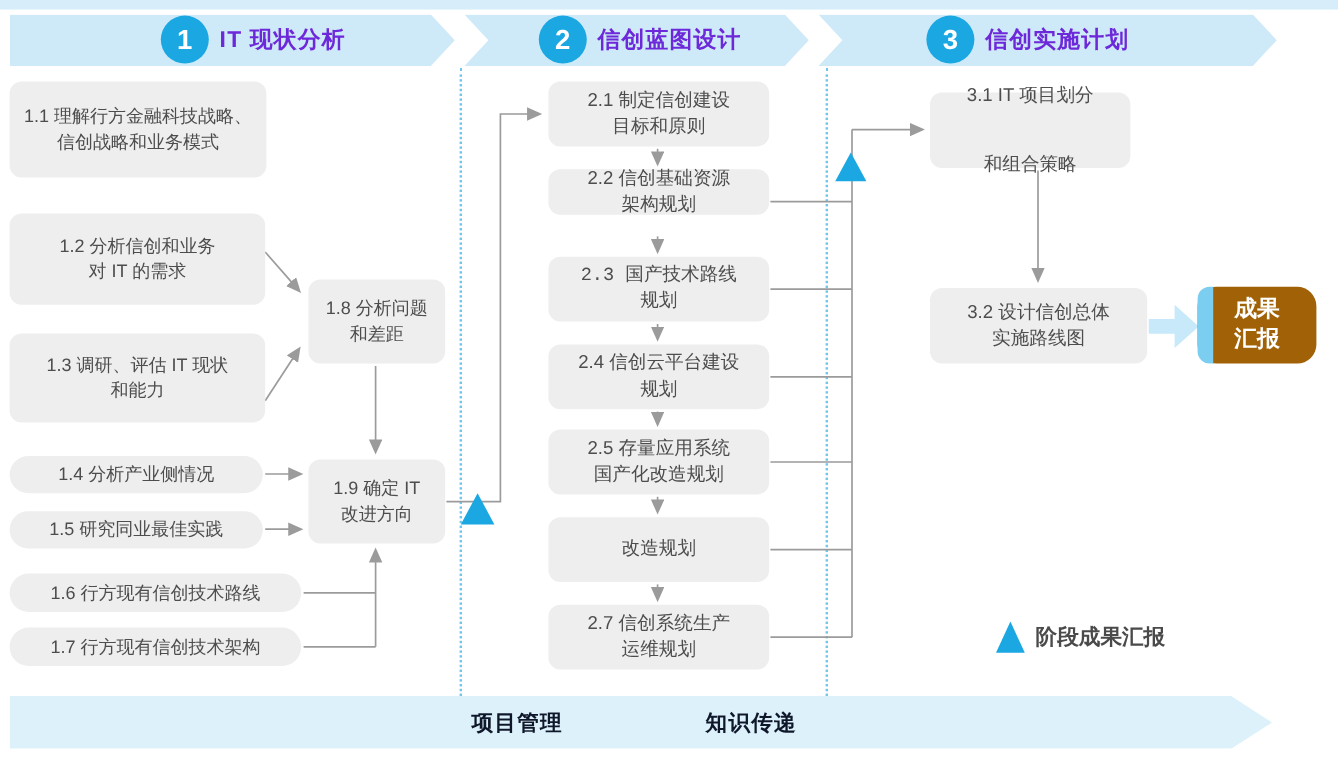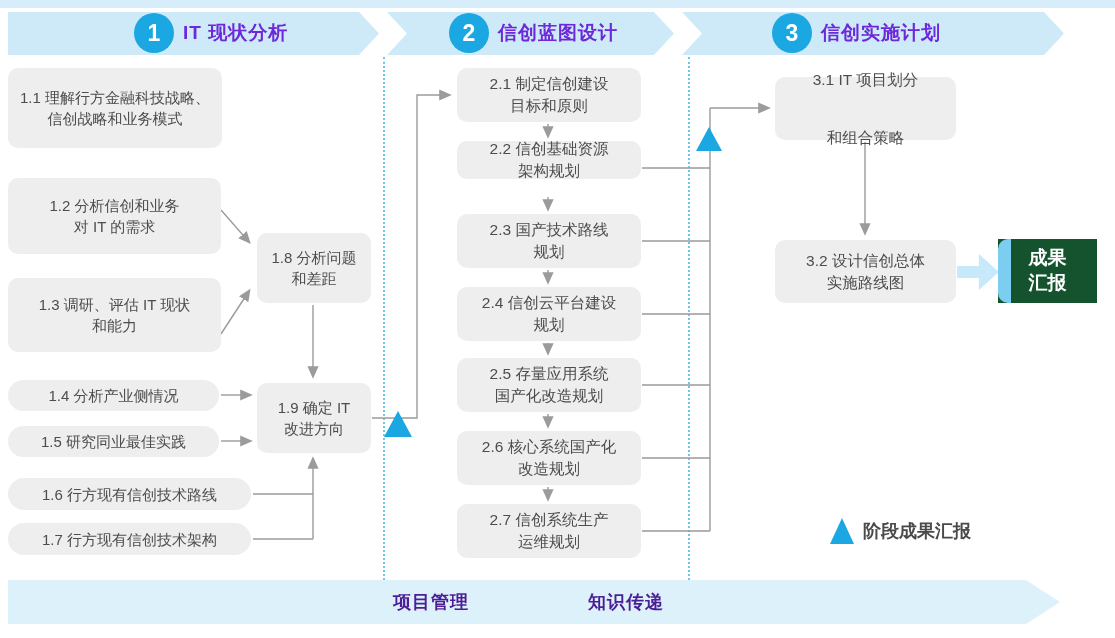--- a/index.html
+++ b/index.html
@@ -35,31 +35,31 @@
          border-bottom:26px solid #1BA7E2; }
   .tri.small { border-left-width:13px; border-right-width:13px; border-bottom-width:24px; }
   .tri.legend { border-left-width:12px; border-right-width:12px; border-bottom-width:26px; }
 
   .legend-label { position:absolute; left:863px; top:517px; height:28px; display:flex; align-items:center;
                   font-size:18px; font-weight:bold; color:#4A4A4A; z-index:2; }
 
   .fat-arrow { position:absolute; left:957px; top:254px; width:42px; height:36px; background:#C7E9FA; z-index:2;
                clip-path:polygon(0 33%, 52% 33%, 52% 0, 100% 50%, 52% 100%, 52% 67%, 0 67%); }
 
-  .result-box { position:absolute; left:998px; top:239px; width:99px; height:64px; background:#14532d;
-                border-radius:0; color:#ffffff; font-weight:bold; font-size:19px; line-height:1.3;
+  .result-box { position:absolute; left:998px; top:239px; width:99px; height:64px; background:#a16207;
+                border-radius:16px; color:#ffffff; font-weight:bold; font-size:19px; line-height:1.3;
                 display:flex; flex-direction:column; align-items:center; justify-content:center; z-index:2; }
   .result-strip { position:absolute; left:0; top:0; bottom:0; width:13px; background:#7CCEF0;
                   border-radius:10px 0 0 10px; }
   .result-box span { position:relative; }
 
   .banner-bottom { position:absolute; left:8px; top:580px; width:1052px; height:44px; background:#DDF1FB; z-index:1;
                    clip-path:polygon(0 0, calc(100% - 34px) 0, 100% 50%, calc(100% - 34px) 100%, 0 100%); }
   .banner-label { position:absolute; top:580px; height:44px; display:flex; align-items:center;
-                  color:#4c1d95; font-weight:bold; font-size:18px; letter-spacing:1px; z-index:2; }
+                  color:#0f172a; font-weight:bold; font-size:18px; letter-spacing:1px; z-index:2; }
 </style>
 </head>
 <body>
 
 <div class="canvas">
 
   <div class="strip-top"></div>
 
   <div class="seg first" style="left:8px; width:371px;"></div>
   <div class="seg mid" style="left:387px; width:287px;"></div>
@@ -149,42 +149,41 @@
   </div>
 
   <div class="box col2" style="left:457px; top:68px; width:184px; height:54px;">
     <span>2.1 制定信创建设</span>
     <span>目标和原则</span>
   </div>
   <div class="box col2" style="left:457px; top:141px; width:184px; height:38px;">
     <span>2.2 信创基础资源</span>
     <span>架构规划</span>
   </div>
-  <div class="box col2" style="left:457px; top:214px; width:184px; height:54px;">
+  <div class="box col2" style="left:457px; top:214px; width:184px; height:54px;font-family:Liberation Mono, monospace;">
     <span>2.3 国产技术路线</span>
     <span>规划</span>
   </div>
   <div class="box col2" style="left:457px; top:287px; width:184px; height:54px;">
     <span>2.4 信创云平台建设</span>
     <span>规划</span>
   </div>
   <div class="box col2" style="left:457px; top:358px; width:184px; height:54px;">
     <span>2.5 存量应用系统</span>
     <span>国产化改造规划</span>
   </div>
   <div class="box col2" style="left:457px; top:431px; width:184px; height:54px;">
-    <span>2.6 核心系统国产化</span>
     <span>改造规划</span>
   </div>
   <div class="box col2" style="left:457px; top:504px; width:184px; height:54px;">
     <span>2.7 信创系统生产</span>
     <span>运维规划</span>
   </div>
 
-  <div class="box col3" style="left:775px; top:77px; width:181px; height:63px;gap:36px;">
+  <div class="box col3" style="left:775px; top:77px; width:167px; height:63px;gap:36px;">
     <span>3.1 IT 项目划分</span>
     <span>和组合策略</span>
   </div>
   <div class="box col3" style="left:775px; top:240px; width:181px; height:63px;">
     <span>3.2 设计信创总体</span>
     <span>实施路线图</span>
   </div>
 
   <div class="fat-arrow"></div>
 

